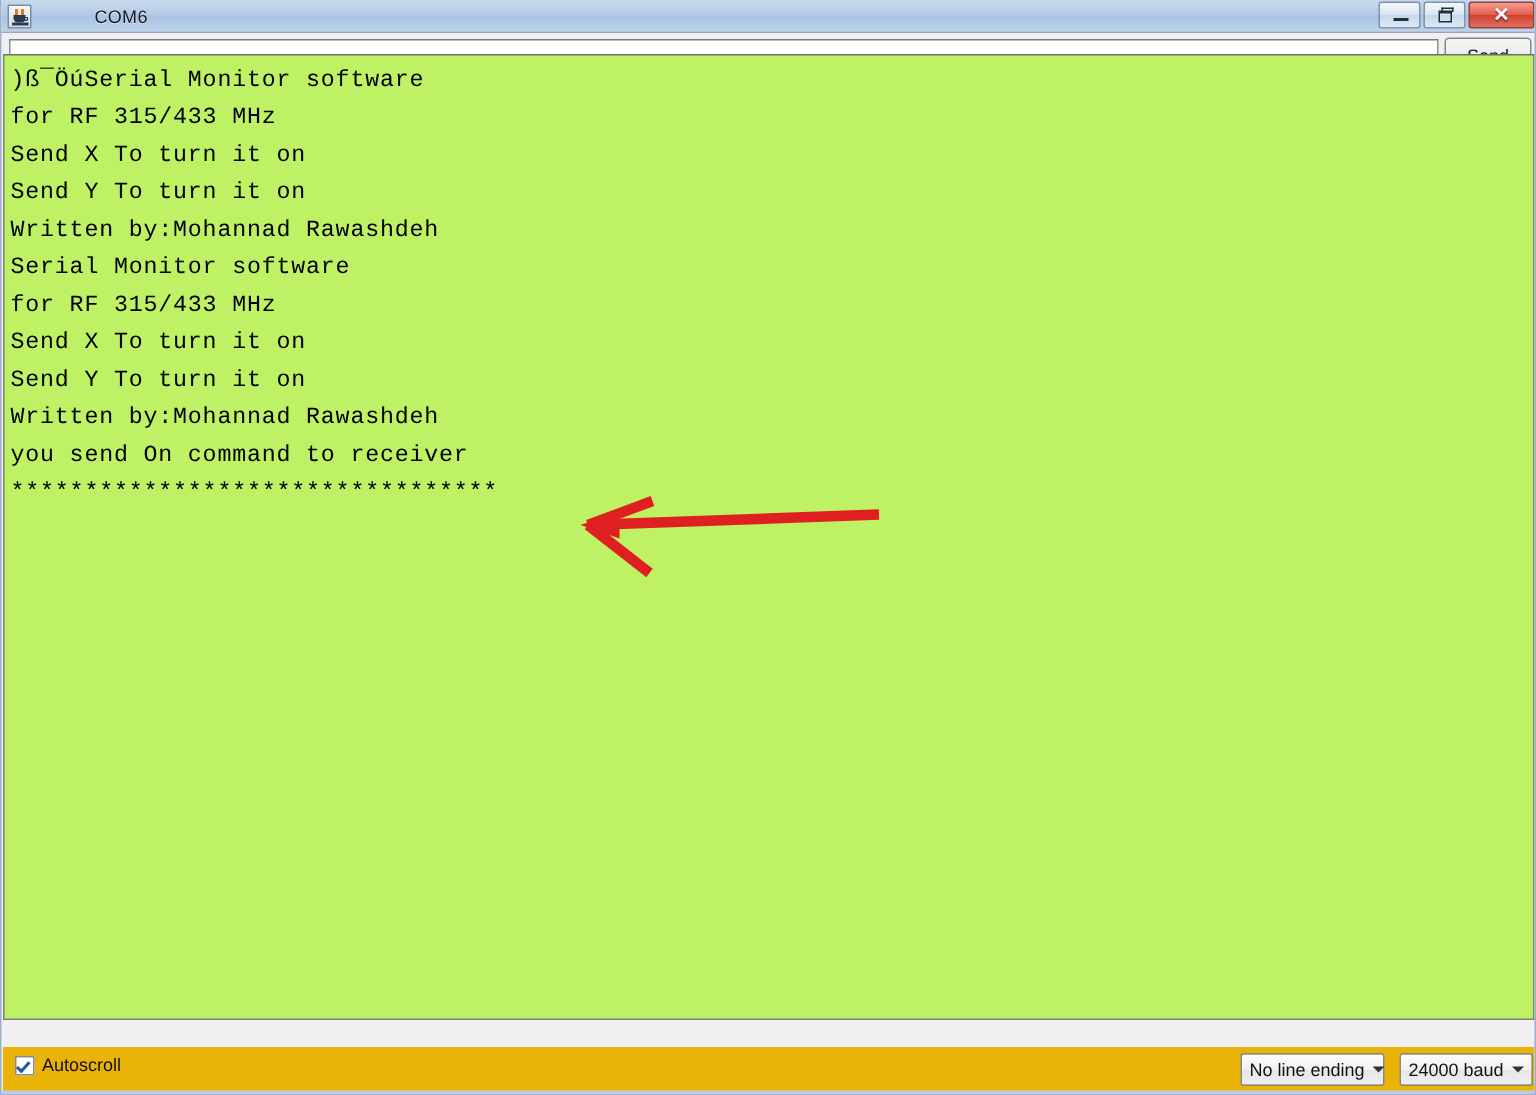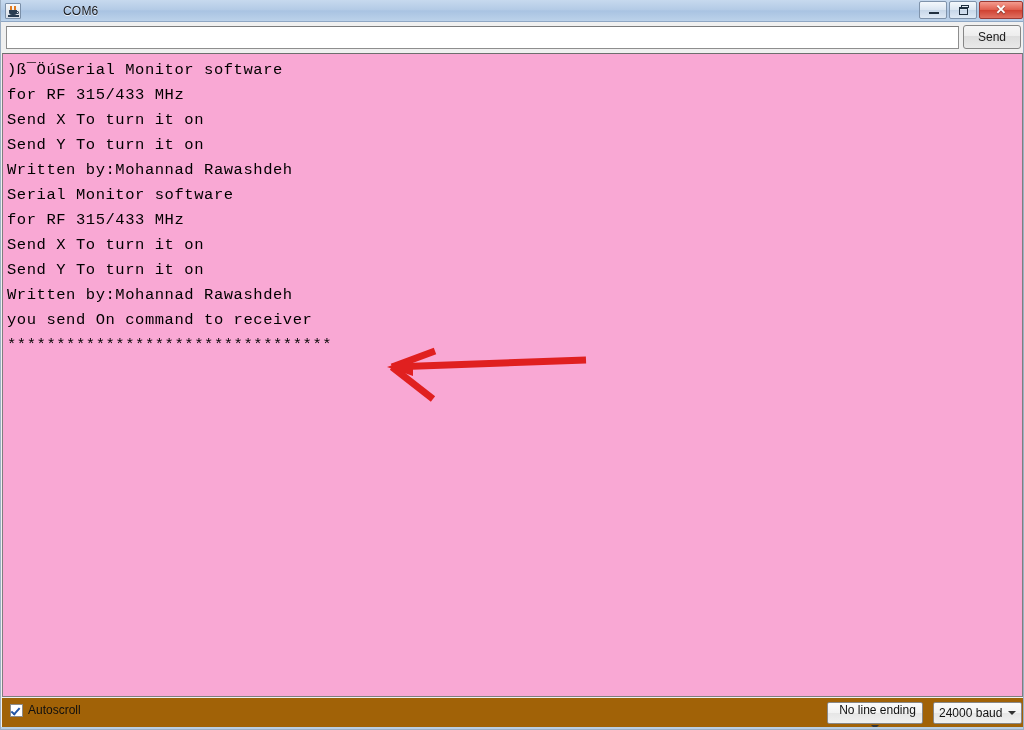--- a/index.html
+++ b/index.html
@@ -157,23 +157,23 @@
     background: linear-gradient(to bottom, #f6f6f6 0%, #ededed 45%, #dddddd 47%, #e9e9e9 100%);
     font-family: "Liberation Sans", sans-serif;
     font-size: 12px;
     color: #1a1a1a;
     cursor: default;
   }
 
   
   #output-area {
     position: absolute;
-    left: 1px; top: 53px;
+    left: 1px; top: 36px;
     width: 1021px; height: 644px;
-    background: #f9a8d4;
+    background: #bef264;
     border: 1px solid #7f7f7f;
     border-top-color: #6e6e6e;
     overflow: hidden;
   }
   #output-text {
     position: absolute;
     left: 4px; top: 4px;
     margin: 0;
     font-family: "Liberation Mono", "DejaVu Sans Mono", monospace;
     font-size: 15.5px;
@@ -189,21 +189,21 @@
     left: 380px; top: 288px;
     width: 215px; height: 70px;
     pointer-events: none;
   }
 
   
   #status-bar {
     position: absolute;
     left: 1px; bottom: 1px;
     width: 1021px; height: 30px;
-    background: #a16207;
+    background: #eab308;
   }
   #autoscroll-wrap {
     position: absolute;
     left: 8px; top: 5px;
     display: flex;
     align-items: center;
     gap: 5px;
   }
   #autoscroll-box {
     width: 13px; height: 13px;
@@ -252,21 +252,21 @@
     justify-content: center;
     flex: none;
   }
   .combo .combo-arrow i {
     display: block;
     width: 0; height: 0;
     border-left: 4px solid transparent;
     border-right: 4px solid transparent;
     border-top: 4px solid #333;
   }
-  #combo-line-ending { left: 825px; width: 96px; flex-direction: column; }
+  #combo-line-ending { left: 825px; width: 96px; }
   #combo-baud { left: 931px; width: 89px; }
 
   
   #desktop-edge {
     position: absolute;
     left: 0; bottom: 0;
     width: 1024px; height: 2px;
     background: #b9cee4;
   }
 </style>

